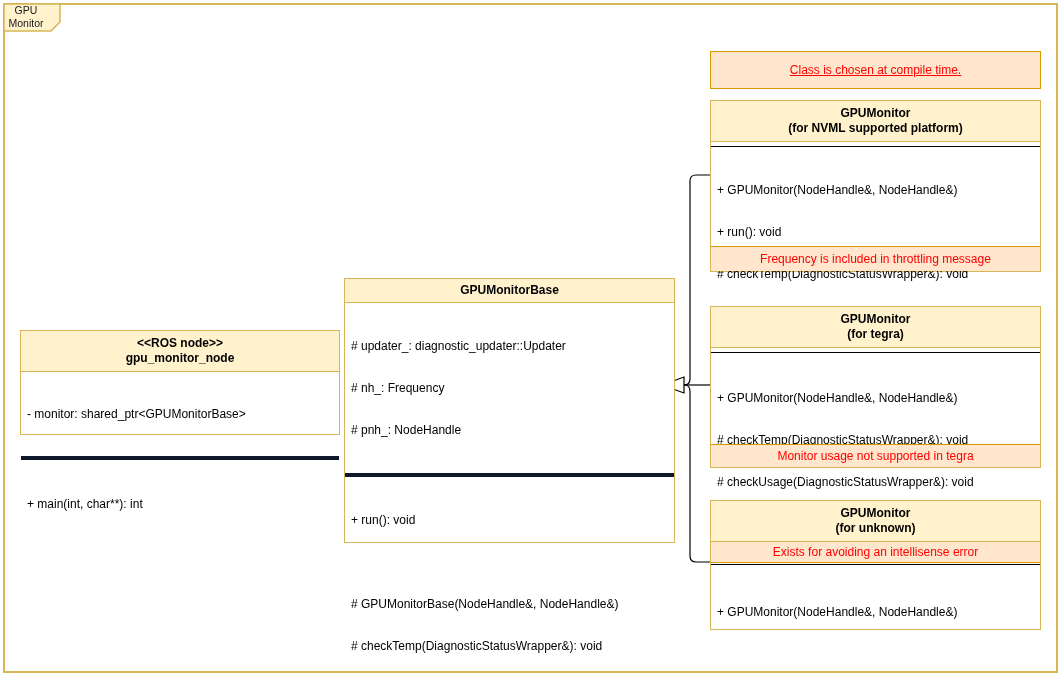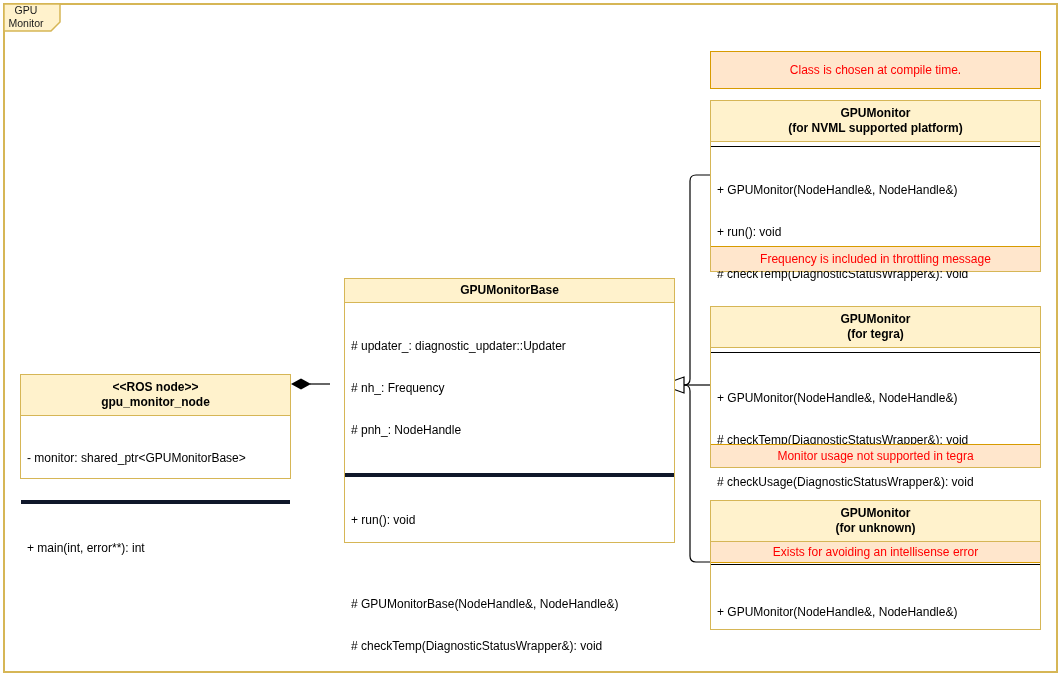--- a/index.html
+++ b/index.html
@@ -29,21 +29,21 @@
   .sec{line-height:14px;white-space:pre;box-sizing:border-box;}
   .sec.blk{border-bottom:4px solid #0f172a;}
   .m{height:14px;overflow:hidden;}
   .note-row{position:absolute;left:0;right:0;bottom:0;background:var(--note-fill);
             border-top:1px solid var(--note-border);color:var(--note-text);
             text-align:center;line-height:14px;box-sizing:border-box;}
   .note-mid{background:var(--note-fill);border-bottom:1px solid var(--note-border);
             color:var(--note-text);text-align:center;padding:3px 12px;line-height:14px;}
   .note-box{position:absolute;background:var(--note-fill);border:1px solid var(--note-border);
             color:var(--note-text);font-size:12px;text-align:right;
-            display:flex;align-items:center;justify-content:center;box-sizing:border-box;}
+            display:flex;align-items:center;justify-content:center;box-sizing:border-box;text-decoration:underline;}
 </style>
 </head>
 <body>
 
 <div class="frame"></div>
 
 <svg class="overlay">
 
   <polygon points="4,4 60,4 60,22 51,31 4,31" fill="#FFF2CC" stroke="#D6B656" stroke-width="1.5"></polygon>
 
@@ -58,30 +58,30 @@
 
 <div class="tab-text">
   <div>GPU</div>
   <div>Monitor</div>
 </div>
 
 <div class="note-box" style="left:710px;top:51px;width:331px;height:38px;">
   <span>Class is chosen at compile time.</span>
 </div>
 
-<div class="cls" style="left:20px;top:330px;width:271px;height:105px;margin-top:44px;">
+<div class="cls" style="left:20px;top:330px;width:320px;height:105px;">
   <div class="cls-h">
     <div>&lt;&lt;ROS node&gt;&gt;</div>
     <div>gpu_monitor_node</div>
   </div>
   <div class="sec blk" style="padding:7px 6px;">
     <div class="m">- monitor: shared_ptr&lt;GPUMonitorBase&gt;</div>
   </div>
   <div class="sec" style="padding:9px 6px;">
-    <div class="m">+ main(int, error**): int</div>
+    <div class="m">+ main(int, char**): int</div>
   </div>
 </div>
 
 <div class="cls" style="left:344px;top:278px;width:331px;height:265px;">
   <div class="cls-h one">
     <div>GPUMonitorBase</div>
   </div>
   <div class="sec blk" style="padding:8px 6px;">
     <div class="m"># updater_: diagnostic_updater::Updater</div>
     <div class="m"># nh_: Frequency</div>

